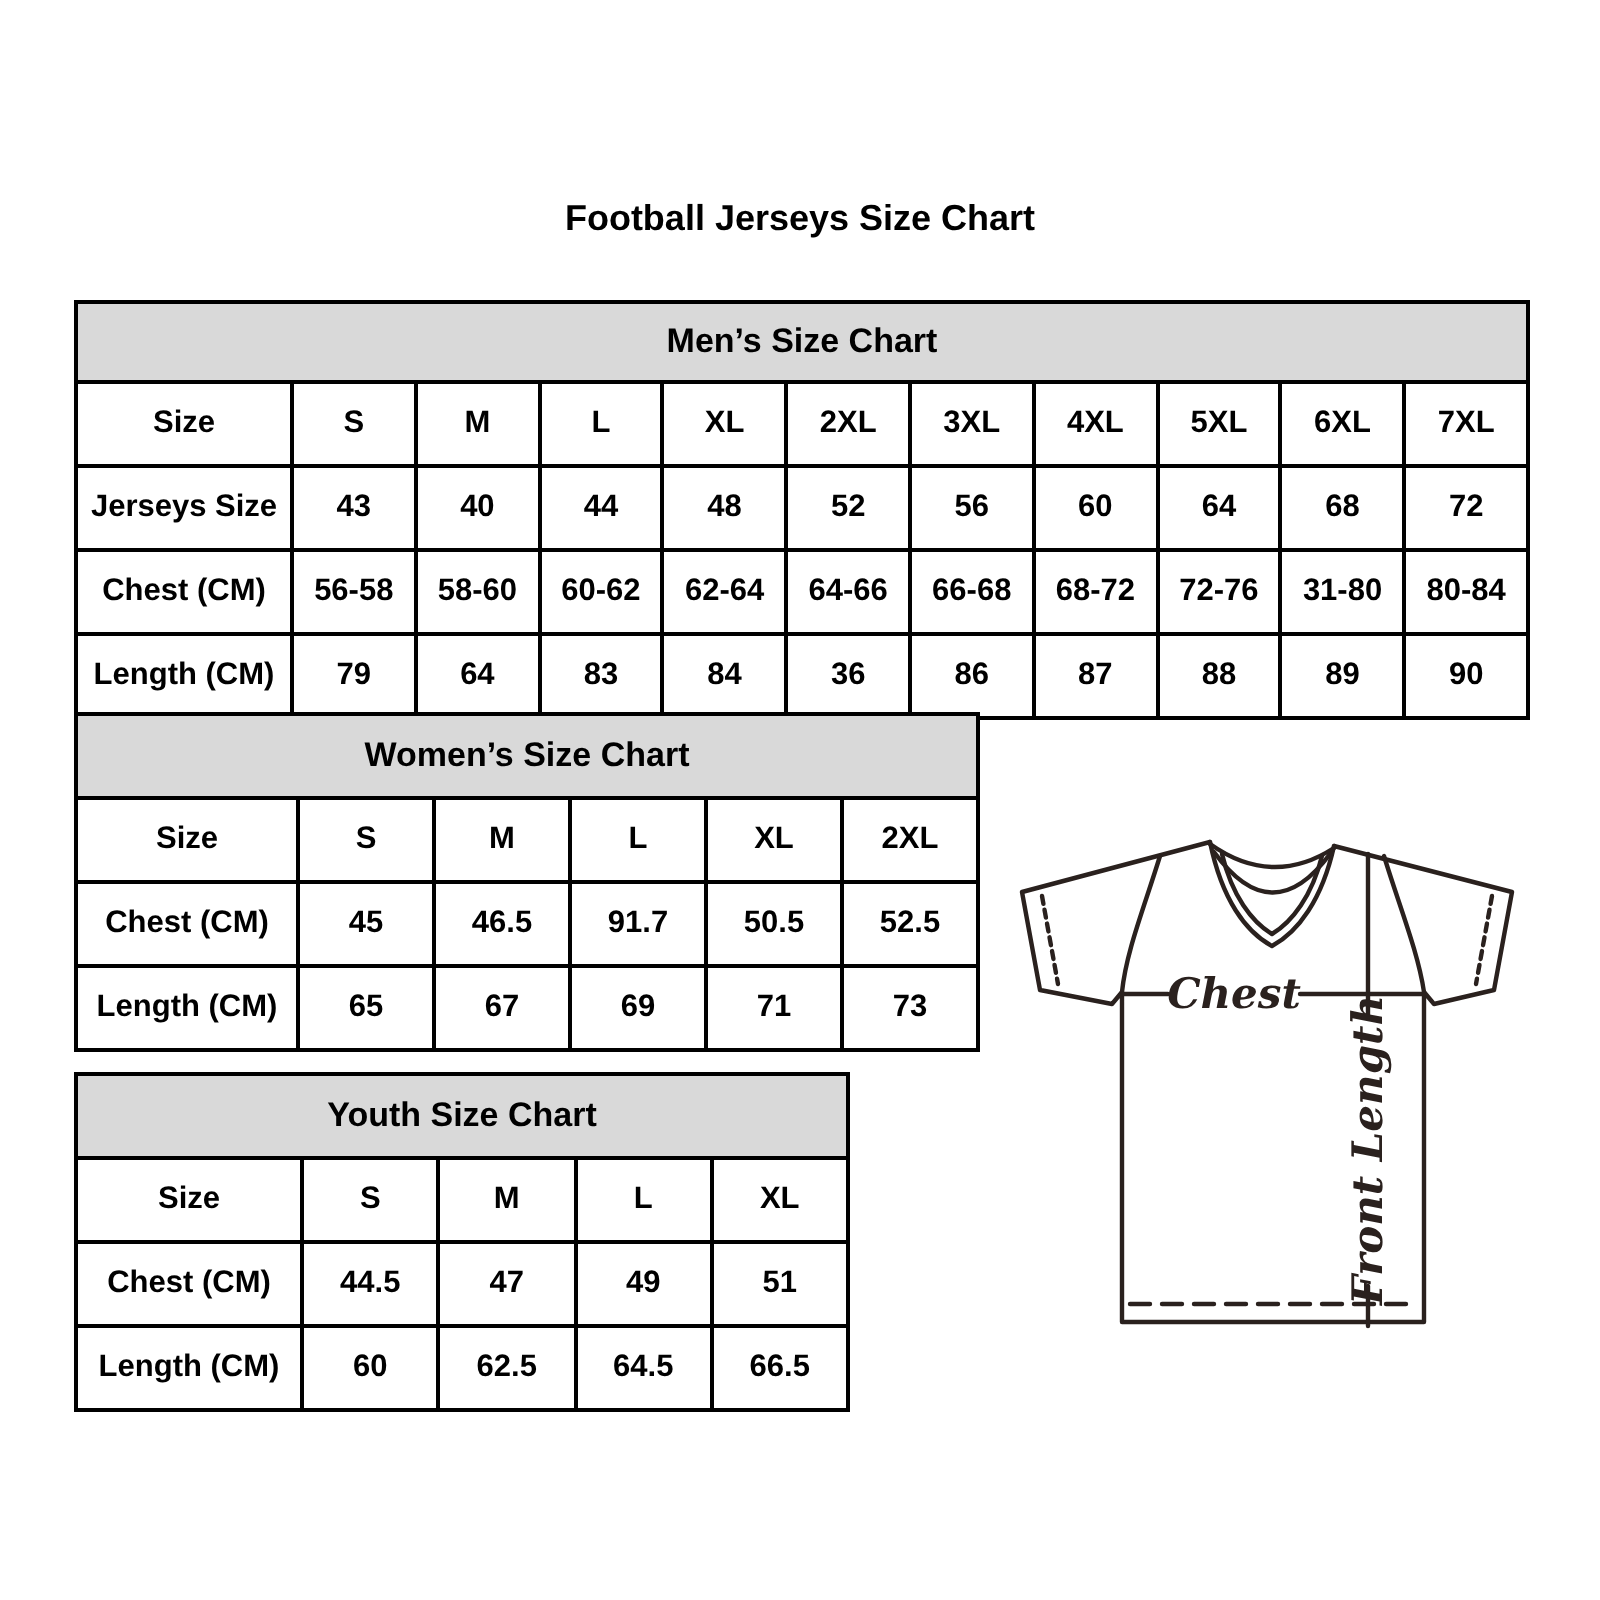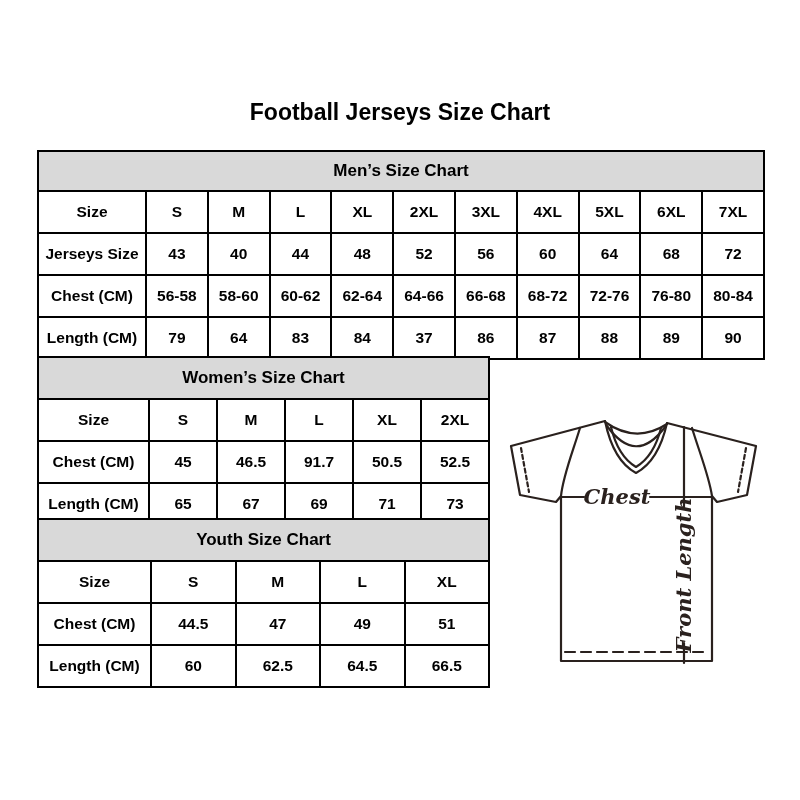--- a/index.html
+++ b/index.html
@@ -2,36 +2,36 @@
 <html><head>
 <meta charset="utf-8">
 <style>
   html,body{margin:0;padding:0;}
   body{
     width:800px;height:800px;background:#ffffff;position:relative;
     font-family:"Liberation Sans",sans-serif;color:#000;
   }
   .page-title{
     position:absolute;top:99px;left:0;width:800px;
-    text-align:center;font-size:23px;font-weight:bold;
+    text-align:center;font-size:18px;font-weight:bold;
   }
   table.size-table{
     position:absolute;border-collapse:collapse;table-layout:fixed;
     background:#fff;
   }
   table.size-table th,table.size-table td{
     border:2px solid #000;text-align:center;vertical-align:middle;
     font-weight:bold;padding:0;color:#000;
   }
   th.tbl-title{background:#d9d9d9;font-size:17px;height:38px;}
   table.size-table td{font-size:15.5px;height:40px;}
   #mens-table{left:37px;top:150px;width:728px;}
   #womens-table{left:37px;top:356px;width:453px;}
   #womens-table th.tbl-title,#youth-table th.tbl-title{height:40px;}
-  #youth-table{left:37px;top:518px;width:453px;}
+  #youth-table{left:37px;top:536px;width:388px;}
   .jersey-wrap{position:absolute;left:504px;top:414px;width:262px;height:256px;}
   svg text{
     font-family:"DejaVu Serif","Liberation Serif",serif;
     font-style:italic;font-weight:bold;font-size:21px;
   }
 </style>
 </head>
 <body>
 
 <div class="page-title">Football Jerseys Size Chart</div>
@@ -85,30 +85,30 @@
       <tr>
         <td>Chest (CM)</td>
         <td>56-58</td>
         <td>58-60</td>
         <td>60-62</td>
         <td>62-64</td>
         <td>64-66</td>
         <td>66-68</td>
         <td>68-72</td>
         <td>72-76</td>
-        <td>76-80</td>
+        <td>31-80</td>
         <td>80-84</td>
       </tr>
       <tr>
         <td>Length (CM)</td>
         <td>79</td>
         <td>64</td>
         <td>83</td>
         <td>84</td>
-        <td>37</td>
+        <td>36</td>
         <td>86</td>
         <td>87</td>
         <td>88</td>
         <td>89</td>
         <td>90</td>
       </tr>
     </tbody>
 </table>
 
 <table class="size-table" id="womens-table">

